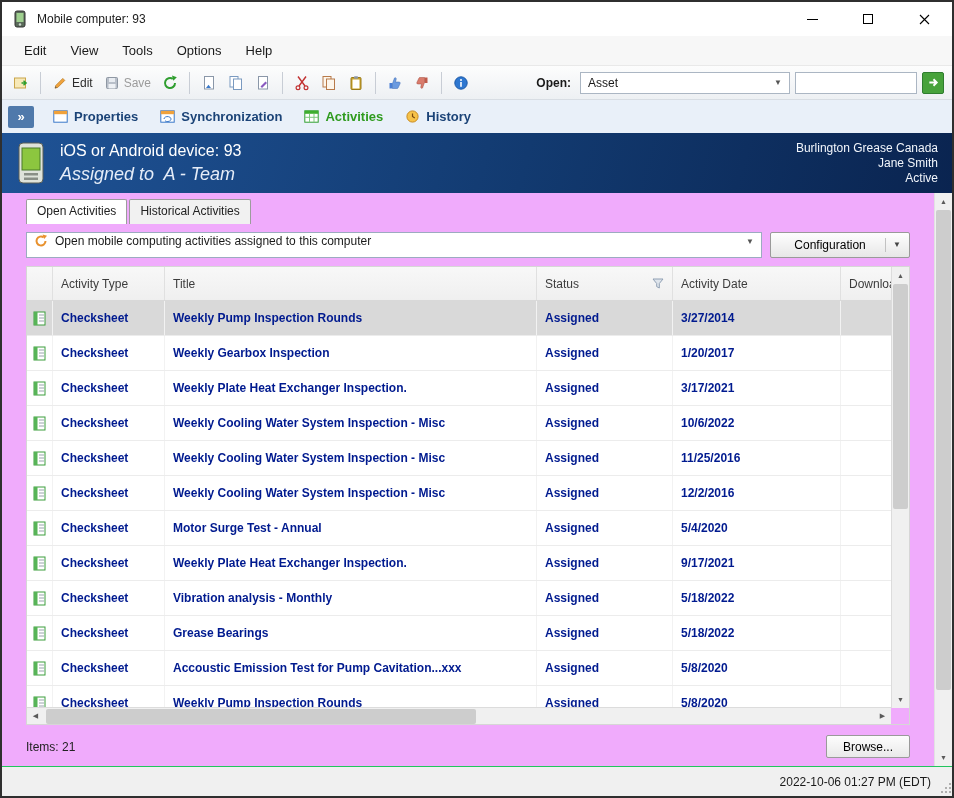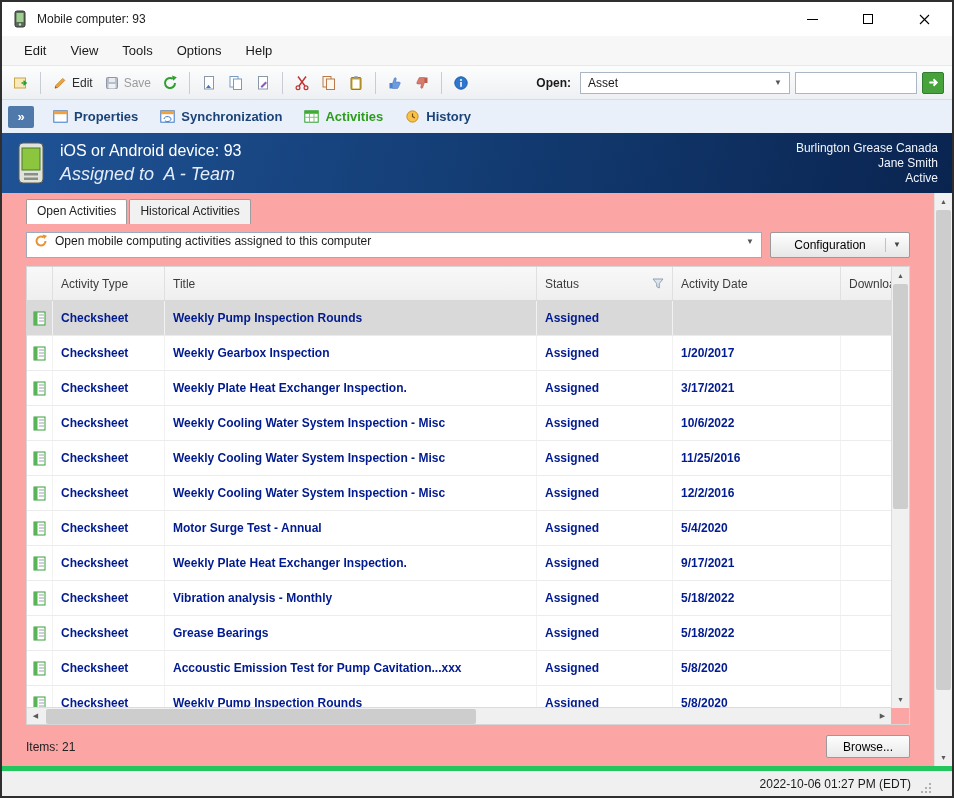--- a/index.html
+++ b/index.html
@@ -42,21 +42,21 @@
 
   
   .headerband { height:60px; flex:0 0 auto; background:linear-gradient(105deg,#1f5396 0%,#123a70 55%,#0a2450 100%); color:#fff; display:flex; align-items:center; padding:0 14px; }
   .band-icon { margin-right:14px; display:flex; }
   .band-t1 { font-size:16px; margin-bottom:4px; }
   .band-t2 { font-size:18px; color:#e6edf8; white-space:pre-wrap;font-style:italic; }
   .band-right { margin-left:auto; text-align:right; font-size:12px; line-height:15px; color:#f2f6fc; }
 
   
   .body { flex:1; display:flex; min-height:0; }
-  .content { flex:1; min-width:0; display:flex; flex-direction:column; padding:4px 0 0 24px; background:#fca5a5; }
+  .content { flex:1; min-width:0; display:flex; flex-direction:column; padding:4px 0 0 24px; background:#f0abfc; }
 
   .subtabs { display:flex; height:25px; margin-top:2px; }
   .subtab { padding:4px 10px 0 10px; font-size:12px; background:#f1f1f1; border:1px solid #9c9c9c; border-bottom:none; border-radius:2px 2px 0 0; margin-right:2px; color:#222; }
   .subtab.active { background:#fff; height:25px; z-index:2; }
 
   .filterrow { width:884px; display:flex; gap:8px; margin-top:8px; height:26px; }
   .filter-combo { flex:1; height:26px; border:1px solid #9cabc0; background:#fff; display:flex; align-items:center; padding:0 4px 8px 7px; gap:7px; }
   .filter-combo .label { flex:1; font-size:12px; white-space:nowrap; overflow:hidden; }
   .config-btn { width:140px; height:26px; border:1px solid #9a9a9a; border-radius:2px; background:linear-gradient(#fefefe,#e7e7e7); font:inherit; font-size:12px; display:flex; align-items:center; padding:0 8px; }
   .config-btn .cfg-label { flex:1; text-align:center; }
@@ -88,21 +88,21 @@
   .v-thumb { position:absolute; top:0; left:1px; width:15px; height:225px; background:#cdcdcd; border-radius:2px; }
   .outer-vscroll { flex:0 0 17px; background:#f0f0f0; border-left:1px solid #e2e2e2; display:flex; flex-direction:column; }
   .outer-vscroll .v-thumb { height:480px; }
 
   
   .footerrow { width:884px; margin-top:10px; display:flex; align-items:center; }
   .items-label { font-size:12px; color:#222; }
   .browse-btn { margin-left:auto; width:84px; height:23px; border:1px solid #9a9a9a; border-radius:2px; background:linear-gradient(#fdfdfd,#e9e9e9); font:inherit; font-size:12px; }
 
   
-  .statusbar { height:30px; flex:0 0 auto; background:#f0f0f0; border-top:5px solid #22c55e; display:flex; align-items:center; justify-content:flex-end; padding-right:20px; gap:8px; }
+  .statusbar { height:30px; flex:0 0 auto; background:#f0f0f0; border-top:1px solid #22c55e; display:flex; align-items:center; justify-content:flex-end; padding-right:0; gap:8px; }
   .status-time { font-size:12px; color:#1a1a1a; }
   .grip { width:13px; height:13px; align-self:flex-end; margin-bottom:2px; display:flex; }
 </style>
 </head>
 <body>
 
 <div class="window">
 
   <div class="titlebar">
     <span class="app-icon">
@@ -392,20 +392,21 @@
                       <rect x="1" y="1" width="3.5" height="13" fill="#57b457"></rect>
                       <line x1="6" y1="4" x2="11" y2="4" stroke="#9aa4ae"></line>
                       <line x1="6" y1="7" x2="11" y2="7" stroke="#9aa4ae"></line>
                       <line x1="6" y1="10" x2="11" y2="10" stroke="#9aa4ae"></line>
                     </svg>
       </span>
     </div>
     <div class="cell col-type">Checksheet</div>
     <div class="cell col-title">Weekly Pump Inspection Rounds</div>
     <div class="cell col-status">Assigned</div>
+    <div class="cell col-date">3/27/2014</div>
     <div class="cell col-down" style="border-right:none;"></div>
   </div>
               <div class="trow">
     <div class="cell col-icon">
       <span class="icon">
         <svg width="13" height="15" viewBox="0 0 13 15">
                       <rect x="1" y="1" width="11" height="13" fill="#fff" stroke="#3c9e3c"></rect>
                       <rect x="1" y="1" width="3.5" height="13" fill="#57b457"></rect>
                       <line x1="6" y1="4" x2="11" y2="4" stroke="#9aa4ae"></line>
                       <line x1="6" y1="7" x2="11" y2="7" stroke="#9aa4ae"></line>

